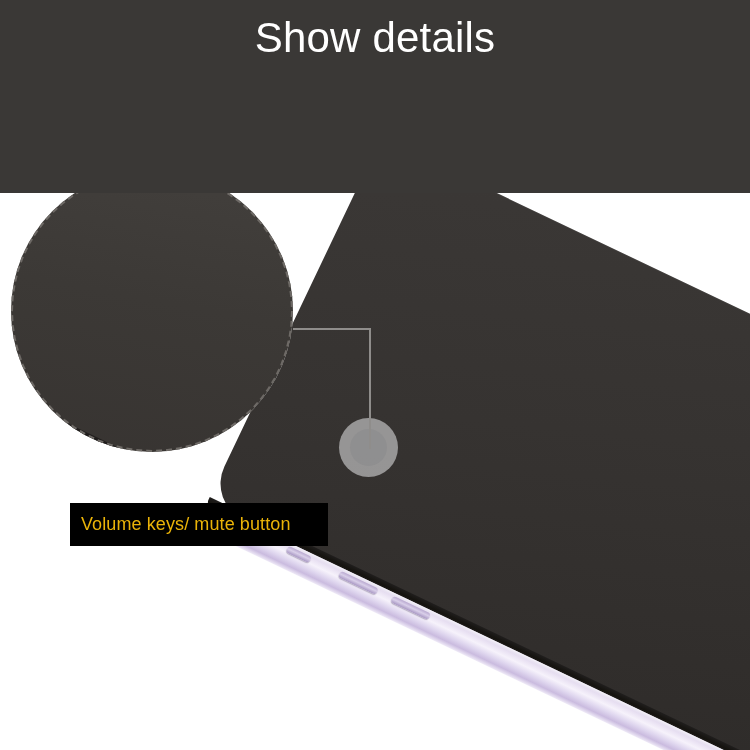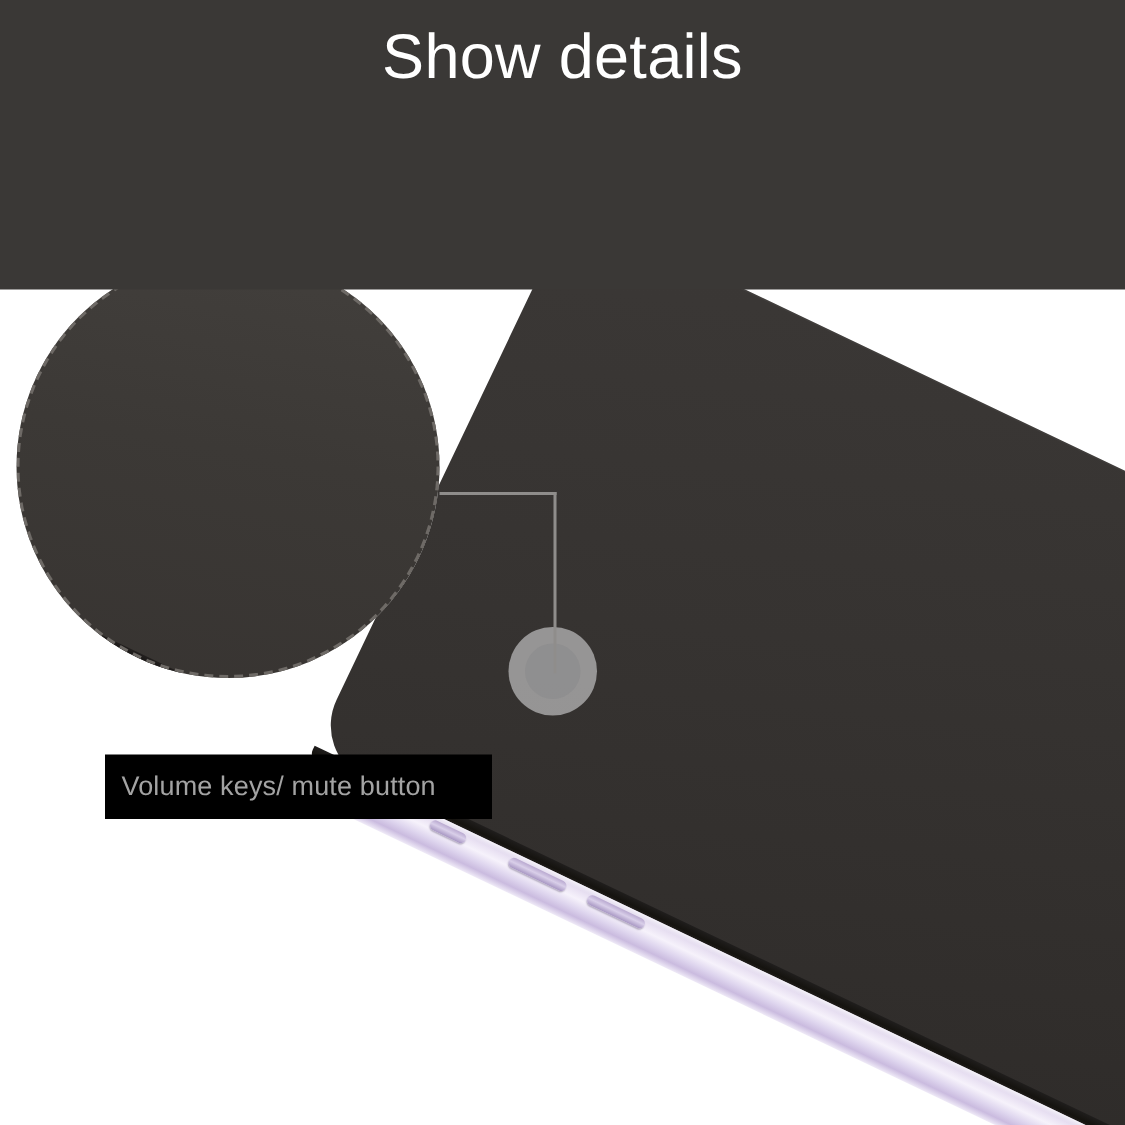--- a/index.html
+++ b/index.html
@@ -265,21 +265,21 @@
     left: 70px;
     top: 503px;
     width: 258px;
     height: 43px;
     background: #000000;
     z-index: 50;
     display: flex;
     align-items: center;
   }
   .caption-text {
-    color: #a3a3a3;
+    color: #eab308;
     font-size: 18px;
     font-weight: 400;
     padding-left: 11px;
     letter-spacing: 0.1px;
     white-space: nowrap;
   }
 </style>
 </head>
 <body>
 

